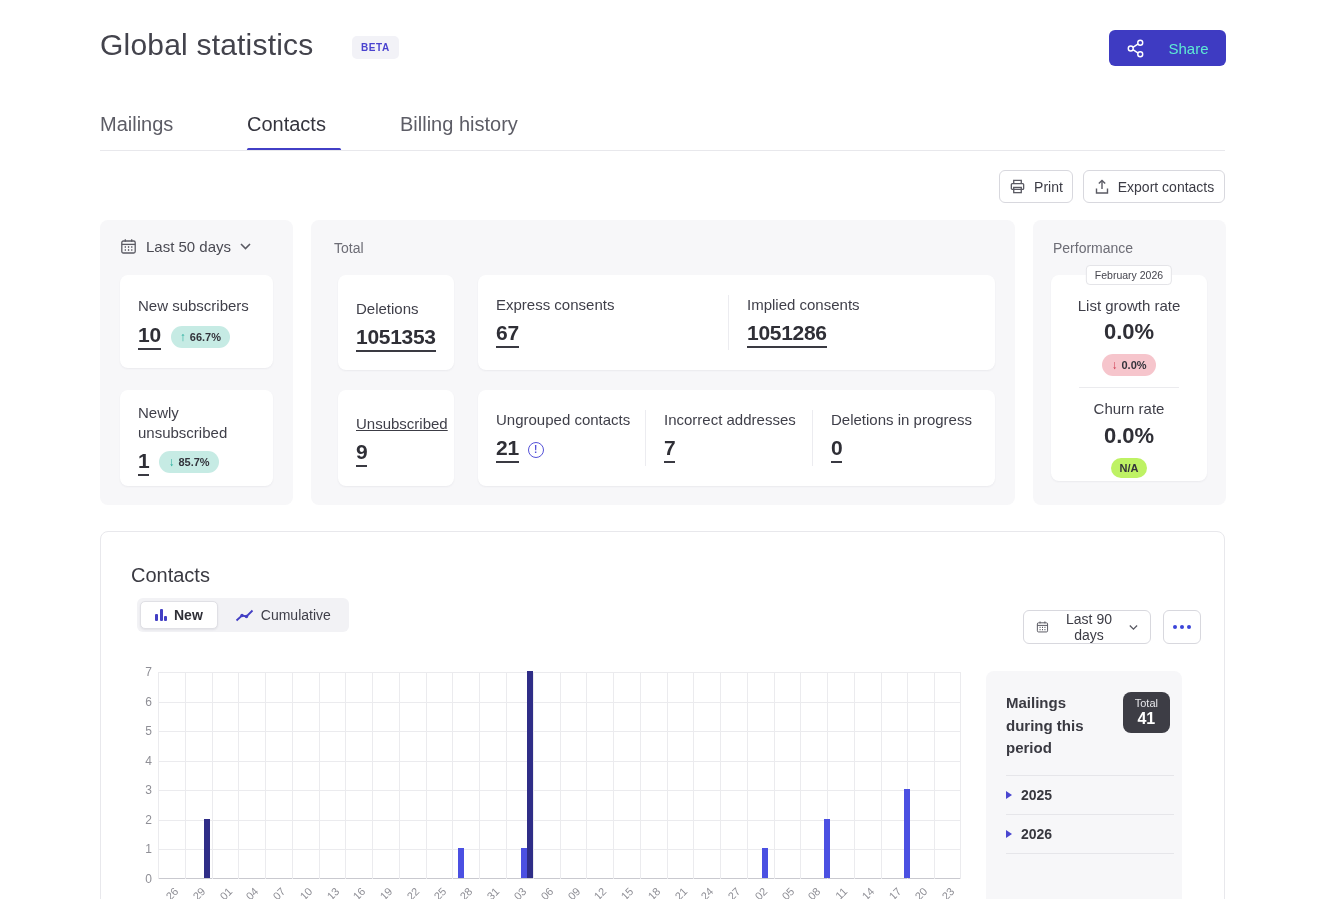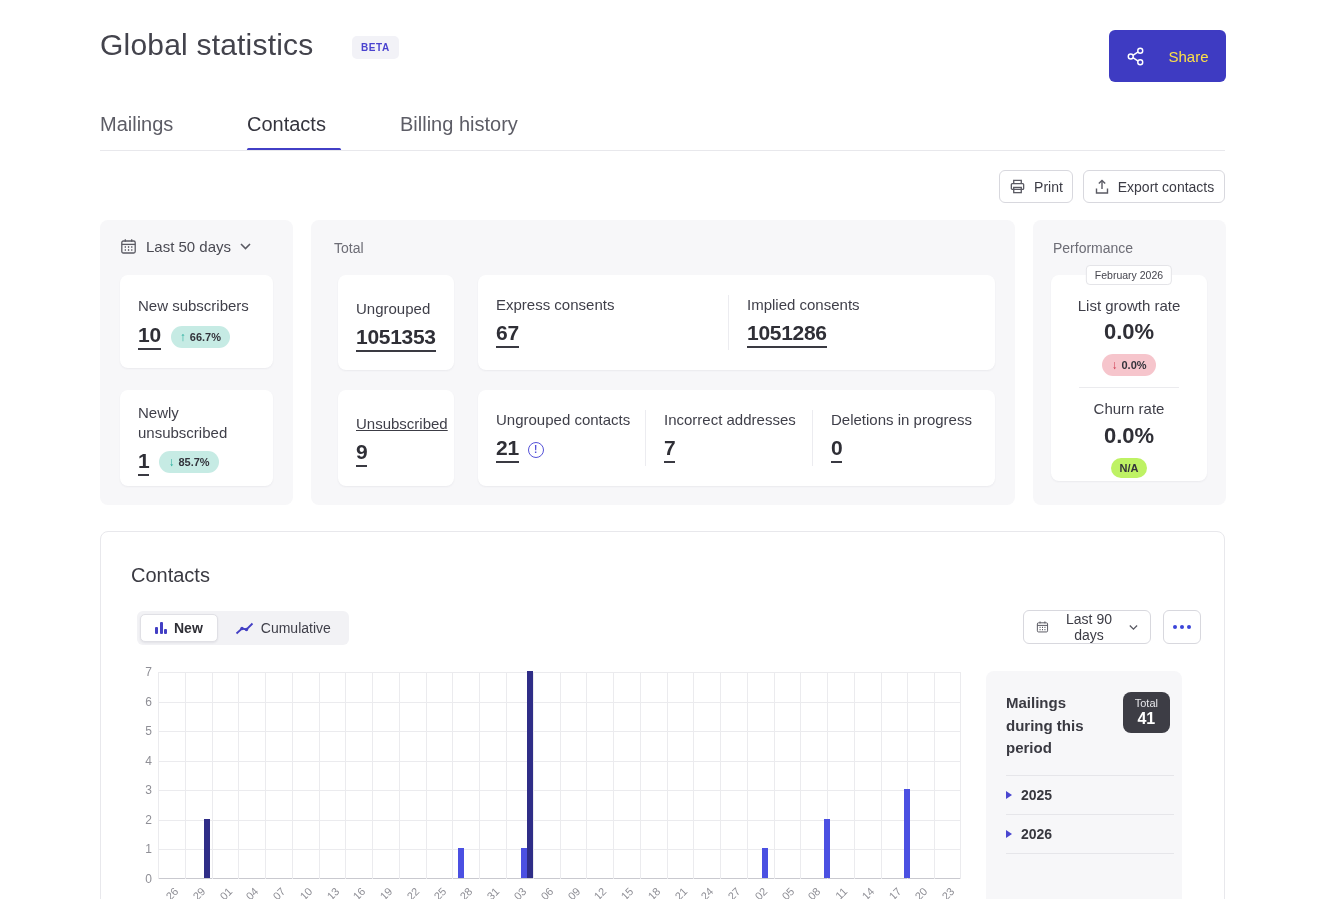--- a/index.html
+++ b/index.html
@@ -5,21 +5,21 @@
   * { margin:0; padding:0; box-sizing:border-box; }
   html,body { background:#ffffff; }
   body { font-family:"Liberation Sans", sans-serif; color:#3c3c45; }
   .canvas { position:relative; width:1320px; height:899px; overflow:hidden; background:#fff; }
   .abs { position:absolute; }
 
   
   .page-title { font-size:30px; font-weight:400; color:#43434c; letter-spacing:.2px; }
   .beta-badge { display:inline-block; background:#f2f2f7; color:#4a43cf; font-size:10px; font-weight:700;
     letter-spacing:.6px; padding:6px 9px; border-radius:5px; }
-  .share-btn { width:117px; height:52px; background:#3e3bc2; border:none; border-radius:6px; color:#fde047;
+  .share-btn { width:117px; height:36px; background:#3e3bc2; border:none; border-radius:6px; color:#5eead4;
     font-size:15px; font-family:inherit; display:flex; align-items:center; justify-content:center; gap:23px; cursor:pointer; }
 
   
   .tabs-border { left:100px; top:150px; width:1125px; height:1px; background:#e8e8ec; }
   .tab { font-size:20px; color:#5d5d66; cursor:pointer; }
   .tab.active { color:#35353e; }
   .tab-underline { height:3px; background:#423fc6; border-radius:2px; }
 
   
   .ghost-btn { height:33px; background:#fff; border:1px solid #d8d8de; border-radius:6px; color:#3c3c45;
@@ -176,21 +176,21 @@
           <span>85.7%</span>
         </span>
       </div>
     </div>
   </div>
 
   <div class="abs panel" style="left:311px; top:220px; width:704px; height:285px;">
     <div class="abs section-label" style="left:23px; top:20px;">Total</div>
 
     <div class="abs card" style="left:27px; top:55px; width:116px; height:95px; padding:24px 18px;">
-      <div class="stat-label">Ungrouped</div>
+      <div class="stat-label">Deletions</div>
       <div style="margin-top:6px;"><span class="stat-value">1051353</span></div>
     </div>
     <div class="abs card" style="left:167px; top:55px; width:517px; height:95px; display:flex; padding:20px 0;">
       <div style="width:250px; padding-left:18px;">
         <div class="stat-label">Express consents</div>
         <div style="margin-top:6px;"><span class="stat-value">67</span></div>
       </div>
       <div class="vdiv" style="flex:1; padding-left:18px;">
         <div class="stat-label">Implied consents</div>
         <div style="margin-top:6px;"><span class="stat-value">1051286</span></div>
@@ -237,21 +237,21 @@
       <div class="perf-value" style="margin-top:3px;">0.0%</div>
       <div style="margin-top:9px;">
         <span class="pill neutral">N/A</span>
       </div>
     </div>
   </div>
 
   <div class="abs big-card" style="left:100px; top:531px; width:1125px; height:430px;">
     <div class="abs chart-title" style="left:30px; top:32px;">Contacts</div>
 
-    <div class="abs toggle-group" style="left:36px; top:79px;">
+    <div class="abs toggle-group" style="left:36px; top:66px;">
       <div class="toggle-seg active">
         <span class="bar-ico">
             <i style="height:7px;"></i>
             <i style="height:12px;"></i>
             <i style="height:5px;"></i>
           </span>
         <span>New</span>
       </div>
       <div class="toggle-seg">
         <svg class="ico" width="19" height="13" viewBox="0 0 19 13" fill="none">

